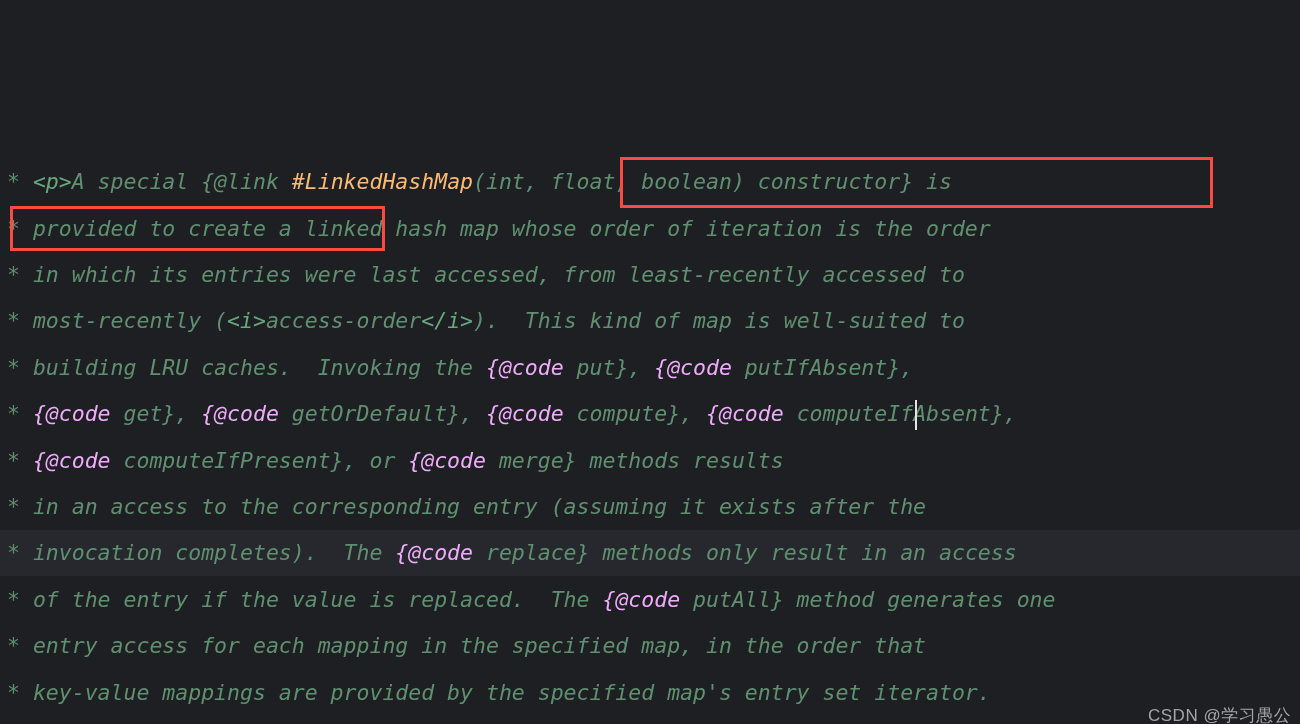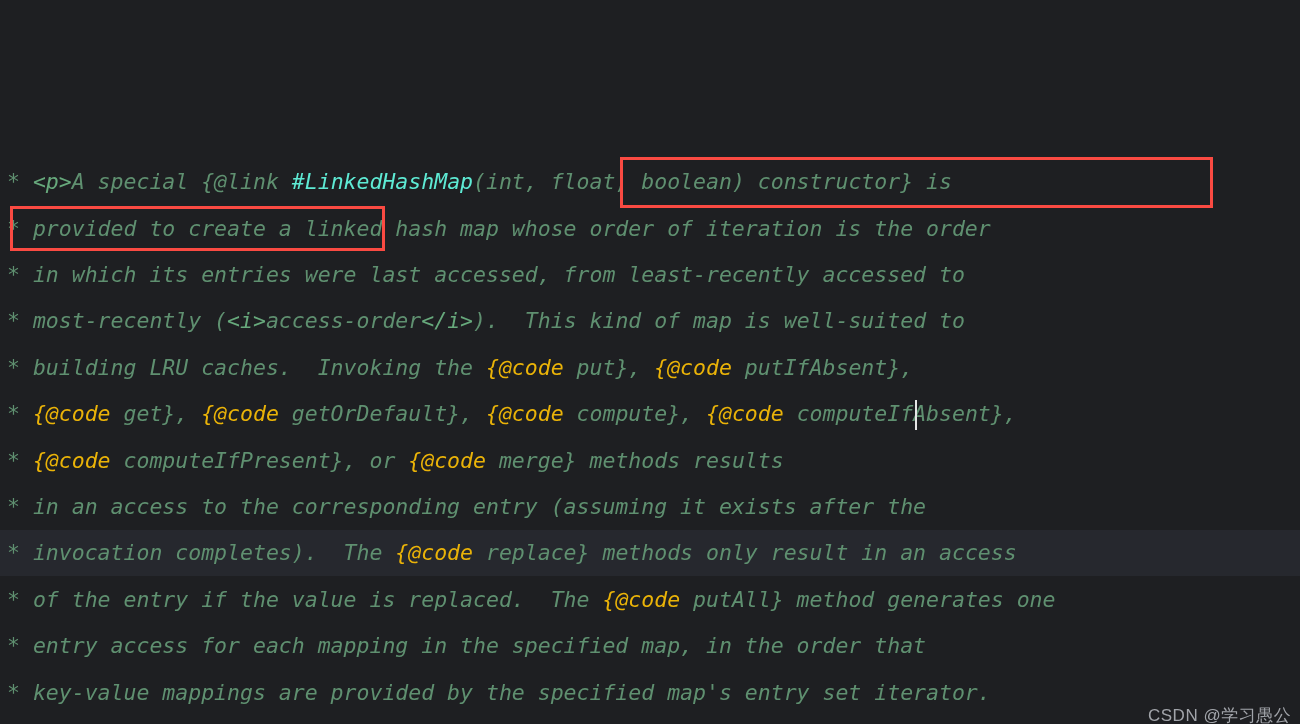--- a/index.html
+++ b/index.html
@@ -46,25 +46,25 @@
   }
   .line-text {
     position: relative;
     z-index: 2;
     display: block;
   }
   .tok-tag {
     color: #67a97c;
   }
   .tok-link {
-    color: #5eead4;
+    color: #fdba74;
     font-style: italic;
   }
   .tok-code {
-    color: #eab308;
+    color: #f0abfc;
   }
   .caret {
     position: absolute;
     width: 2px;
     height: 30px;
     background: #e6e6e6;
     z-index: 5;
   }
   .redbox {
     position: absolute;

